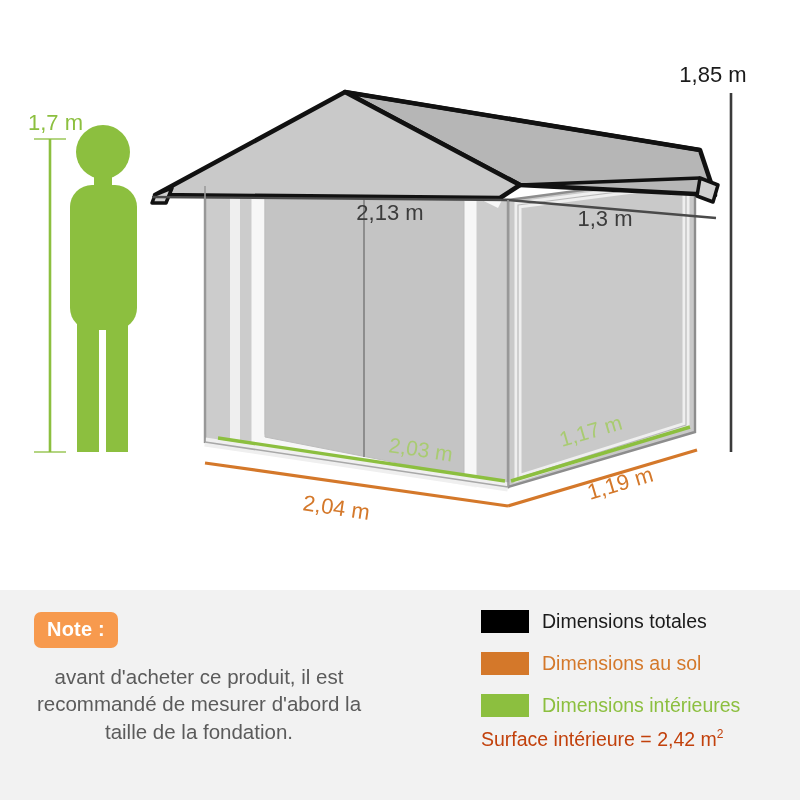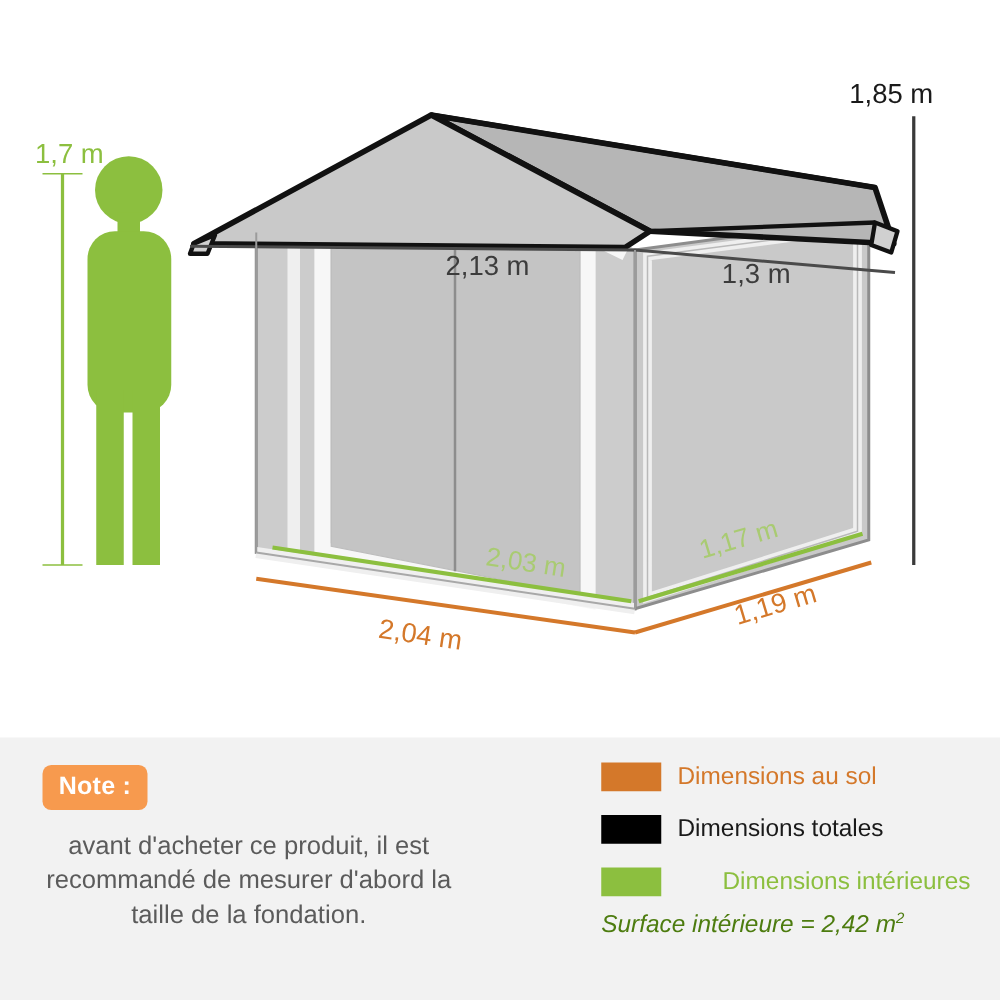--- a/index.html
+++ b/index.html
@@ -39,21 +39,21 @@
     line-height:1.33;
     max-width:330px;
     text-align:center;
   }
 
   #legend-col{position:absolute;left:481px;top:20px;width:300px;}
   .legend-row{display:flex;align-items:center;margin-bottom:19px;}
   .swatch{width:48px;height:23px;flex:0 0 auto;margin-right:13px;}
   .legend-label{font-size:19.5px;line-height:1;white-space:nowrap;}
   #surface-line{
-    font-size:19.5px;color:#4d7c0f;margin-top:1px;white-space:nowrap;font-style:italic;
+    font-size:19.5px;color:#c2410c;margin-top:1px;white-space:nowrap;
   }
   #surface-line sup{font-size:12px;vertical-align:super;}
 
   .dim-txt{font-family:"Liberation Sans", sans-serif;}
 </style>
 </head>
 <body>
 
 <div id="page">
 
@@ -154,30 +154,30 @@
   <div id="bottom-panel">
 
     <div id="note-col">
       <div id="note-badge">Note :</div>
       <div id="note-text">avant d'acheter ce produit, il est recommandé de mesurer d'abord la taille de la fondation.</div>
     </div>
 
     <div id="legend-col">
 
       <div class="legend-row">
+        <span class="swatch" style="background:#000000;"></span>
+        <span class="legend-label" style="color:#1a1a1a;">Dimensions totales</span>
+      </div>
+
+      <div class="legend-row">
         <span class="swatch" style="background:#d4782a;"></span>
         <span class="legend-label" style="color:#d4782a;">Dimensions au sol</span>
       </div>
 
-      <div class="legend-row">
-        <span class="swatch" style="background:#000000;"></span>
-        <span class="legend-label" style="color:#1a1a1a;">Dimensions totales</span>
-      </div>
-
-      <div class="legend-row" style="margin-bottom:10px;gap:36px;">
+      <div class="legend-row" style="margin-bottom:10px;">
         <span class="swatch" style="background:#8cbf3f;"></span>
         <span class="legend-label" style="color:#8cbf3f;">Dimensions intérieures</span>
       </div>
 
       <div id="surface-line">
         <span>Surface intérieure = 2,42 m</span><sup>2</sup>
       </div>
 
     </div>
   </div>

